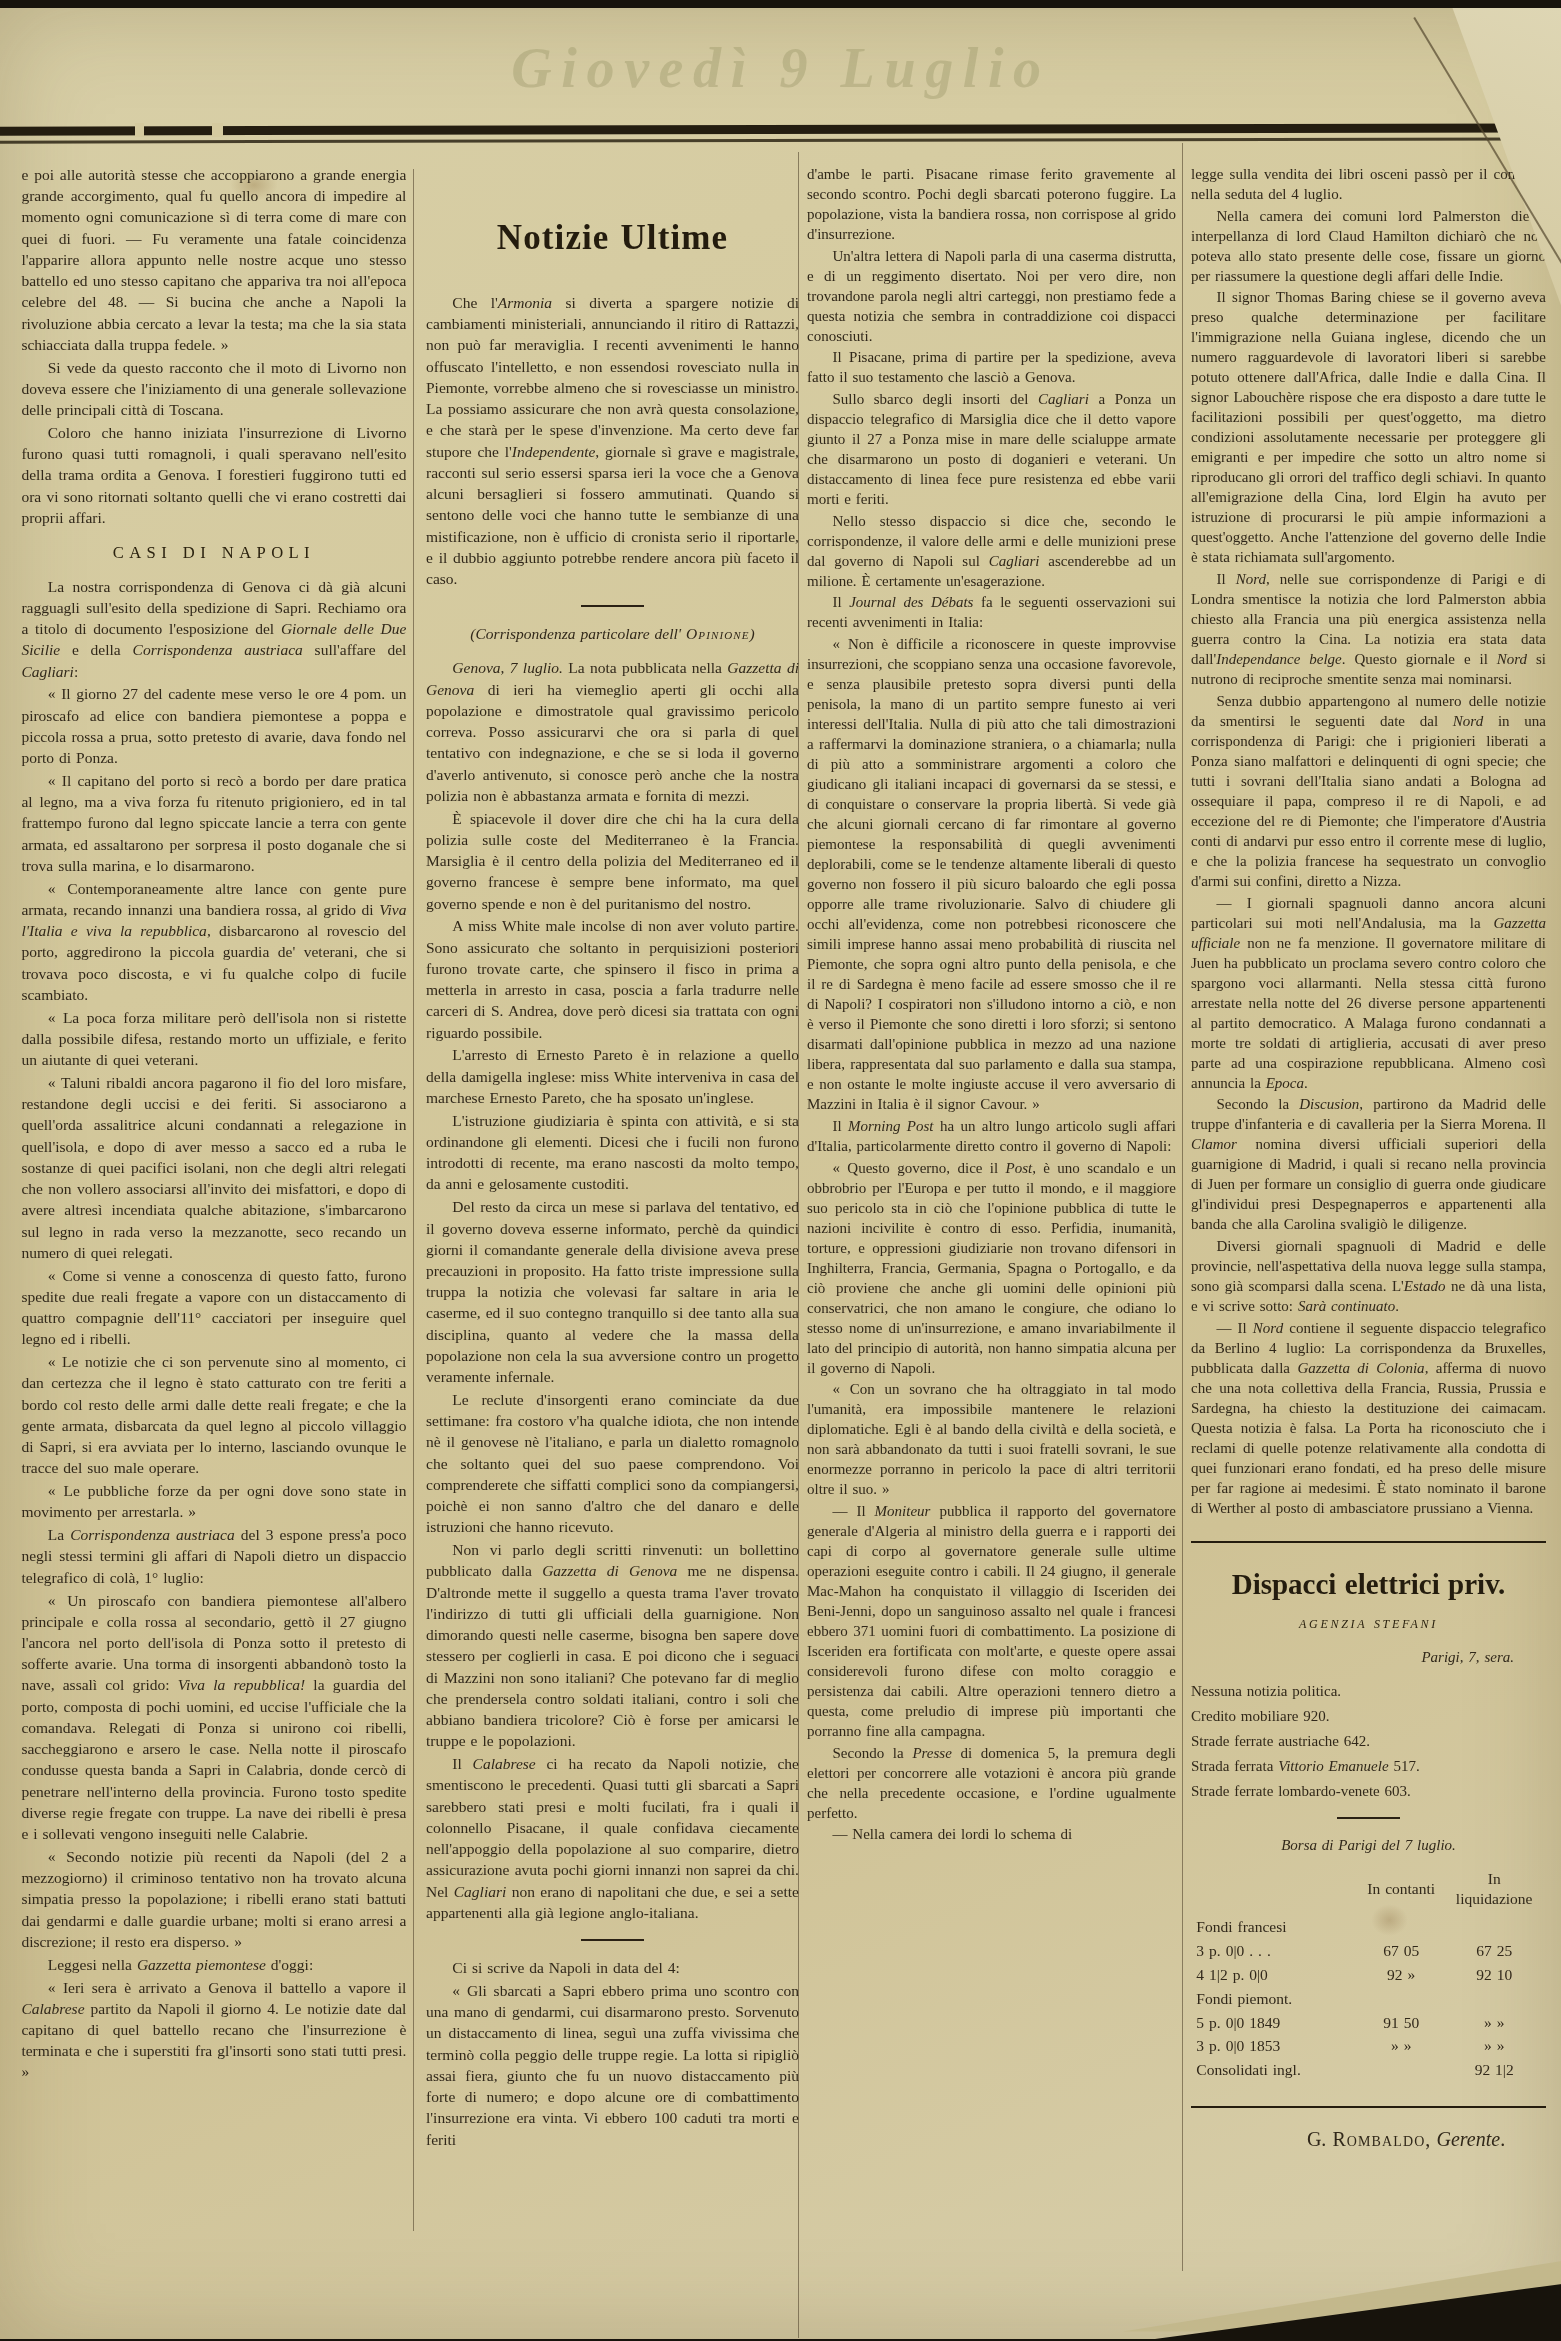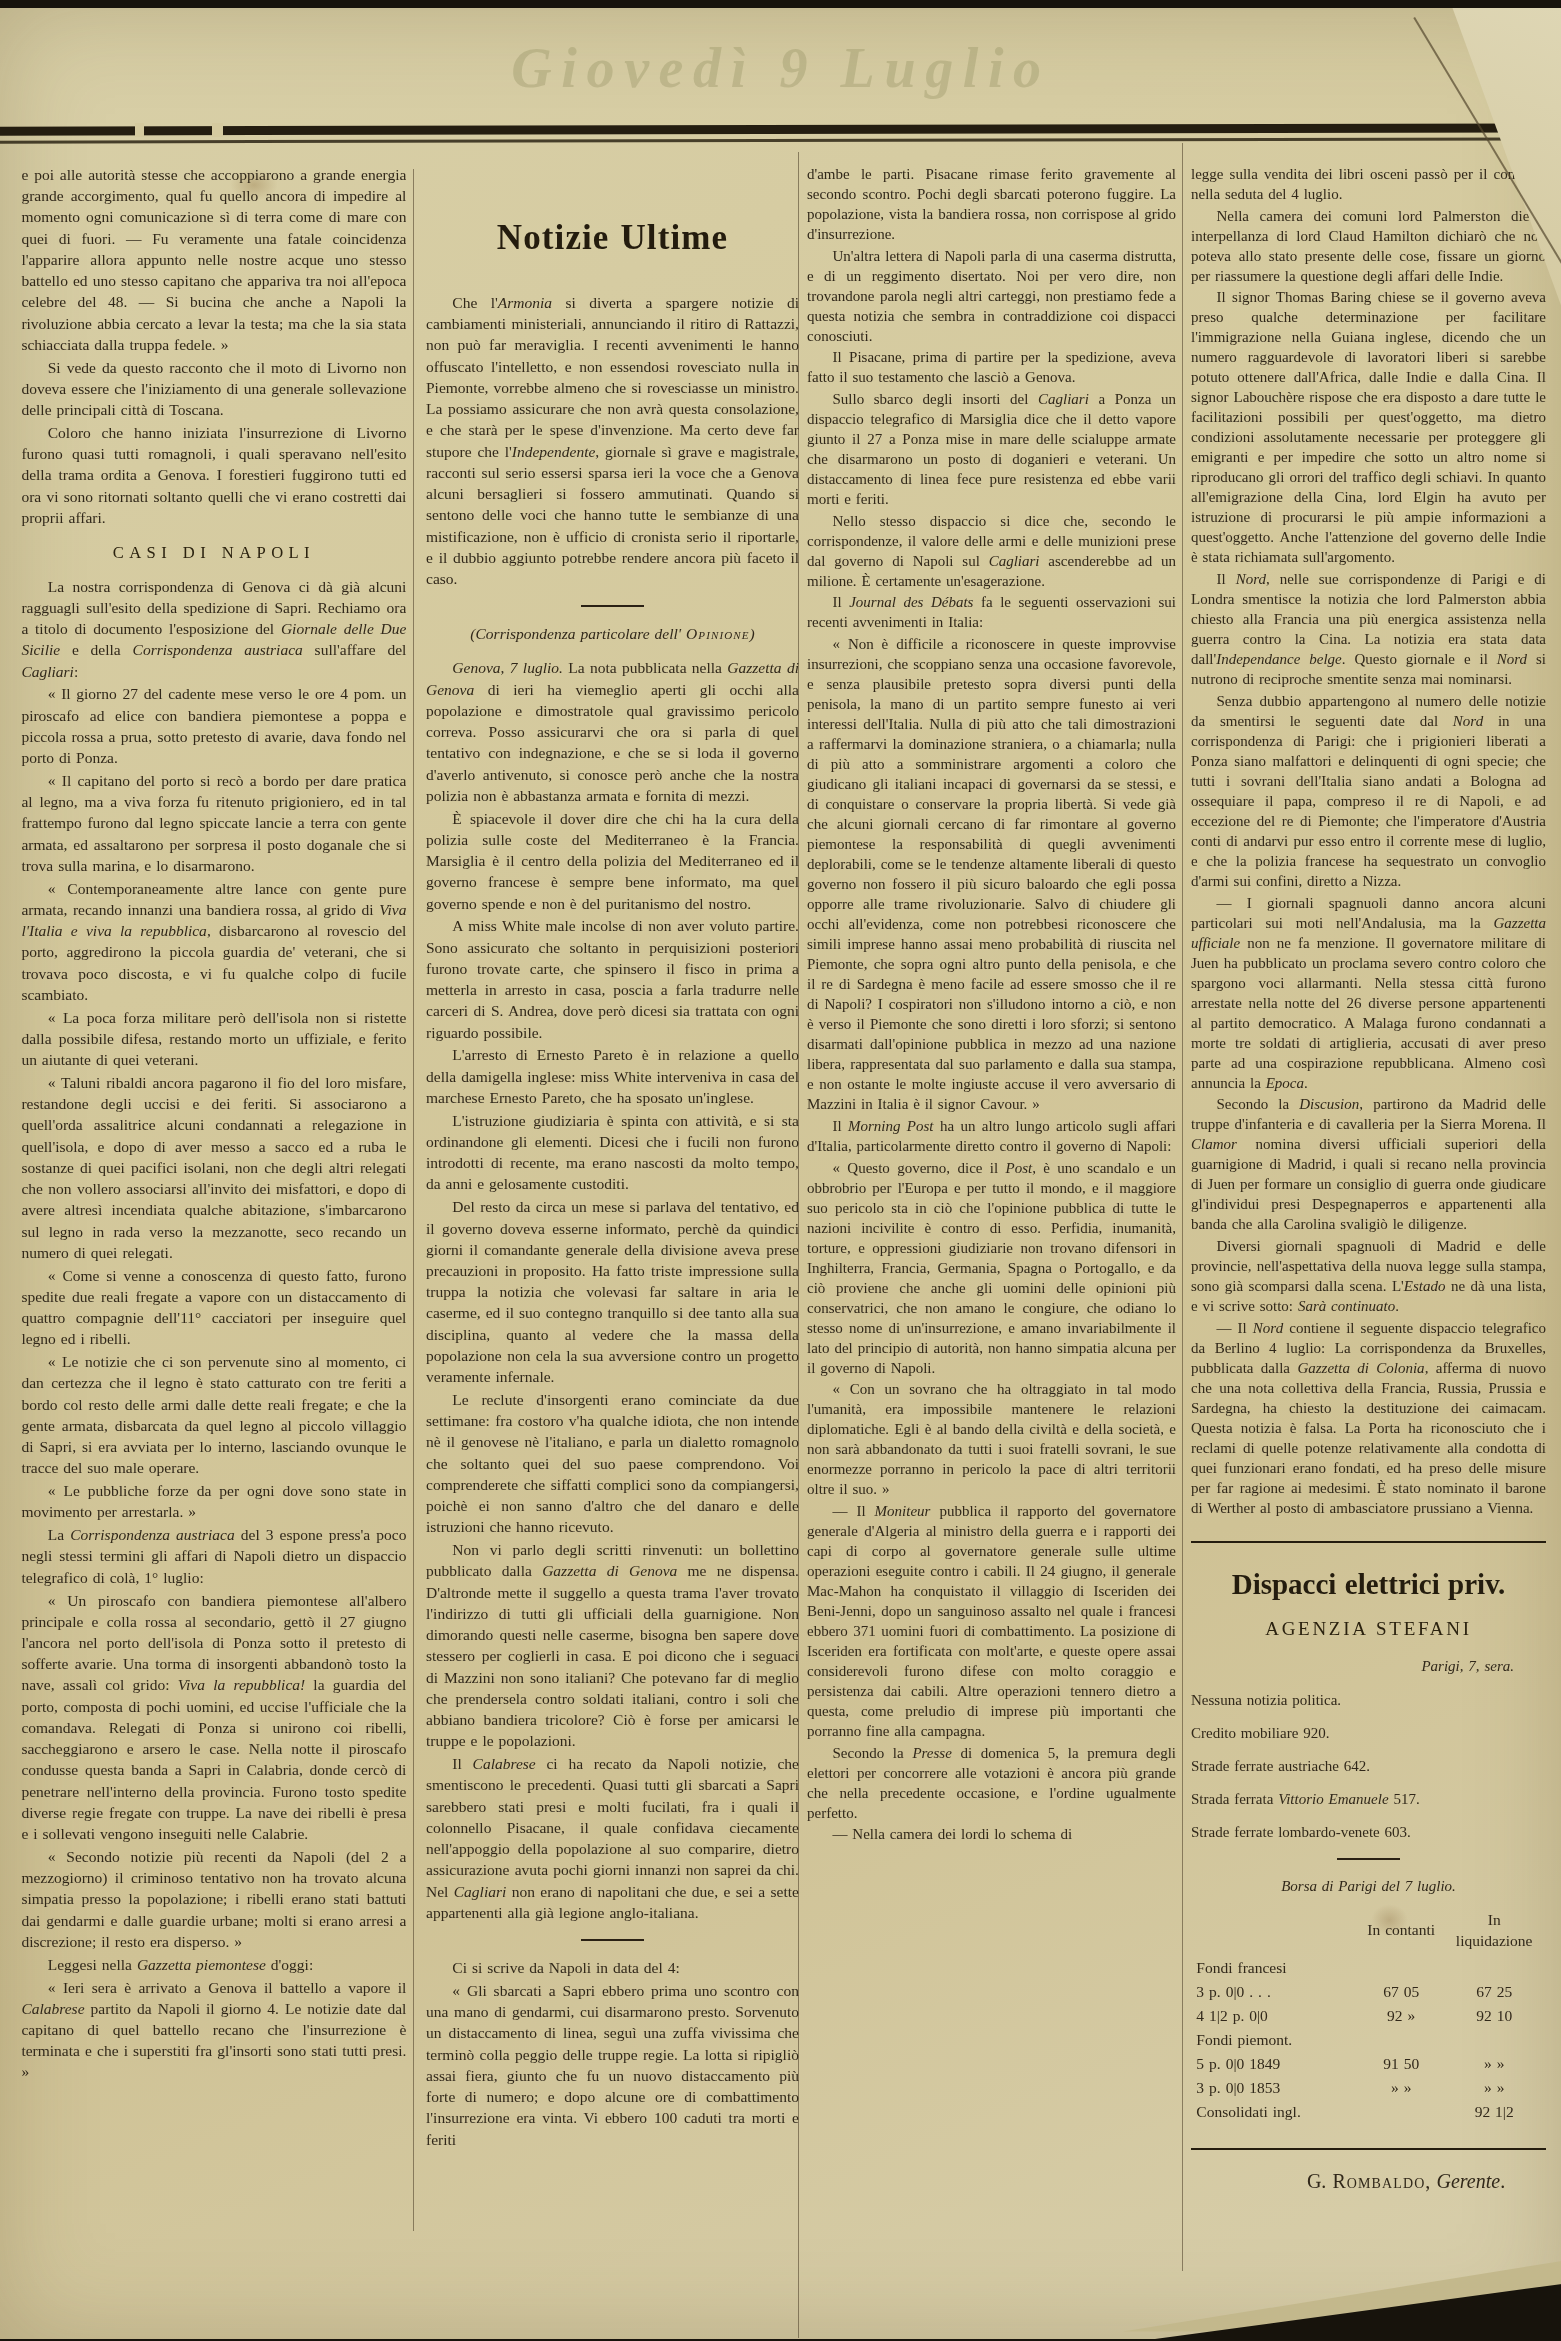--- a/index.html
+++ b/index.html
@@ -27,26 +27,26 @@
   .vr1{left:413px;top:161px;height:2062px;}
   .vr2{left:798px;top:144px;height:2186px;}
   .vr3{left:1182px;top:135px;height:2128px;}
   .col{position:absolute;top:156px;color:#31281a;text-align:justify;overflow:hidden;word-spacing:1.1px;}
   .col1{left:21.4px;width:385px;height:2089px;font-size:15.5px;line-height:1.37;}
   .col2{left:426px;width:373px;height:2014px;font-size:15.5px;line-height:1.37;}
   .col3{left:807px;width:369px;height:2174px;font-size:15px;line-height:1.335;}
   .col4{left:1191px;width:355px;height:2158px;font-size:15px;line-height:1.335;}
   .para{margin:0 0 1.6px;text-indent:1.7em;}
   .para.cont{text-indent:0;}
-  .flush{margin:13px 0;text-indent:0;text-align:left;}
+  .flush{margin:5px 0;text-indent:0;text-align:left;}
   .h-article{font-size:35px;font-weight:bold;text-align:center;text-indent:0;
     margin:50px 0 30px;letter-spacing:1.1px;color:#241c0e;}
   .h-article2{font-size:29px;font-weight:bold;text-align:center;text-indent:0;
     margin:21.4px 0 13px;color:#241c0e;}
-  .h-sub{font-size:19px;text-align:center;text-indent:0;letter-spacing:2.7px;margin:3.2px 0 14px;color:#2b220f;}
+  .h-sub{font-size:12px;text-align:center;text-indent:0;letter-spacing:2.7px;margin:3.2px 0 14px;color:#2b220f;font-style:italic;}
   .h-section{font-size:16.6px;text-align:center;text-indent:0;letter-spacing:5.4px;margin:14px 0 10.7px;color:#2b220f;}
   .h-italic{font-style:italic;text-align:center;text-indent:0;margin:15px 0 13px;}
   .dateline{text-align:right;font-style:italic;padding-right:32px;margin:0 0 14px;}
   .divider{width:63px;border-top:2.1px solid #2a2114;margin:16px auto 16px;}
   .rule-long{border-top:2.7px double #241c0e;margin:23.6px 0 5.4px;}
   .signature{text-align:center;padding-left:75px;margin:18px 0 0;font-size:20px;}
   .sc{font-variant:small-caps;letter-spacing:1.1px;}
   table.borsa{width:97%;margin:11.8px auto 4.3px;border-collapse:collapse;font-size:15.5px;color:#31281a;}
   table.borsa th{font-weight:normal;text-align:center;padding:1.1px 0 5.4px;}
   table.borsa td{padding:1.6px 0;}

